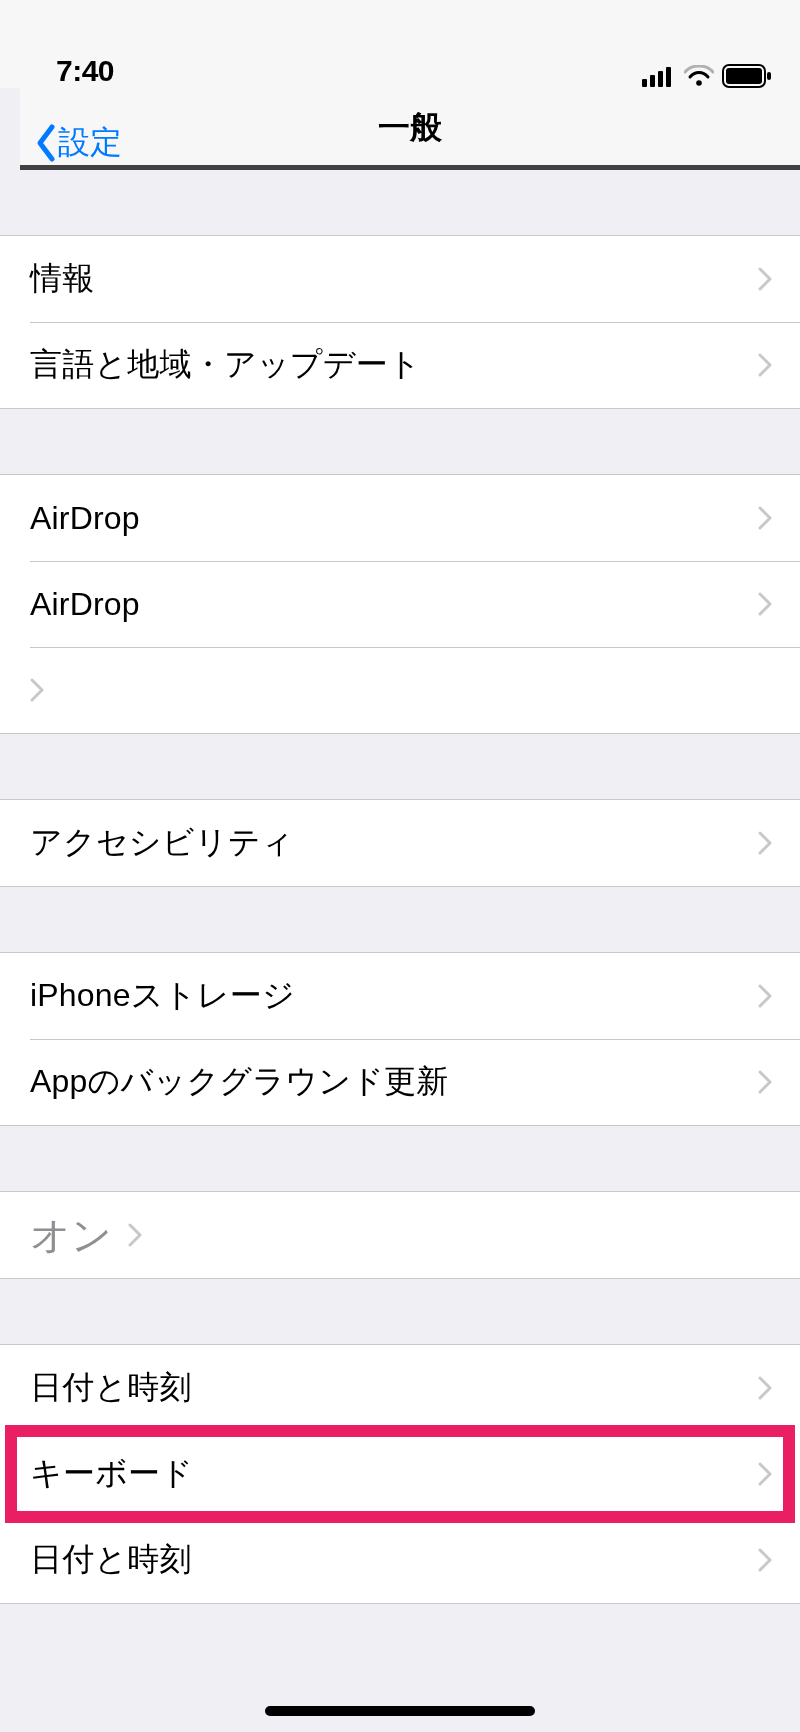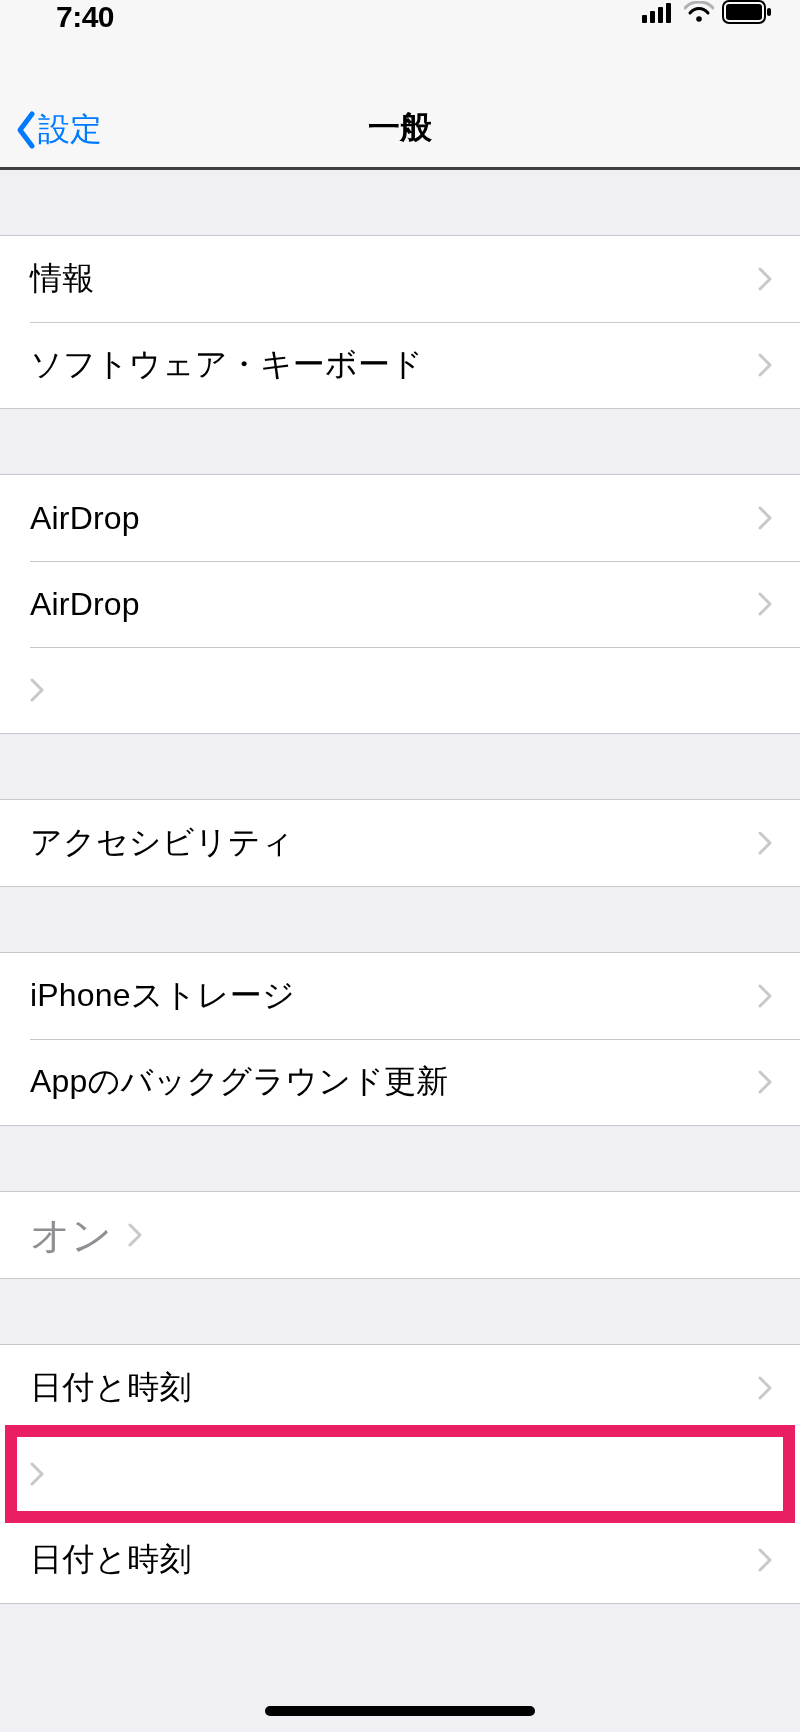--- a/index.html
+++ b/index.html
@@ -8,41 +8,42 @@
       height: 1732px;
       font-family: -apple-system, "Helvetica Neue", "Hiragino Sans", "Hiragino Kaku Gothic ProN", sans-serif;
       background: #efeff4;
       color: #000;
       overflow: hidden;
     }
     .status-bar {
       height: 88px;
       display: flex;
       justify-content: space-between;
-      align-items: flex-start;
+      align-items: flex-end;
       padding: 0 28px 0 56px;
       background: #f7f7f8;
     }
     .status-time {
       font-size: 30px;
       font-weight: 600;
       letter-spacing: -0.5px;
     }
     .status-right {
       display: flex;
       align-items: center;
       gap: 8px;
     }
     .nav-bar {
       height: 82px;
       background: #f7f7f8;
-      border-bottom: 3px solid #404040;
+      border-bottom: 5px solid #404040;
       position: relative;
       display: flex;
-      align-items: center;
+      align-items: flex-end;
+      margin-left: 20px;
     }
     .back-button {
       display: flex;
       align-items: center;
       padding-left: 14px;
       padding-top: 4px;
       color: #007aff;
       font-size: 32px;
       font-weight: 400;
     }
@@ -173,21 +174,21 @@
 
   <div class="group-spacer"></div>
   <div class="group">
     <div class="row">
       <span class="row-label">情報</span>
       <svg class="chevron" viewBox="0 0 14 24">
           <path d="M2 2 L12 12 L2 22"></path>
         </svg>
     </div>
     <div class="row">
-      <span class="row-label">ソフトウェア・キーボード</span>
+      <span class="row-label">言語と地域・アップデート</span>
       <svg class="chevron" viewBox="0 0 14 24">
           <path d="M2 2 L12 12 L2 22"></path>
         </svg>
     </div>
   </div>
 
   <div class="group-spacer"></div>
   <div class="group">
     <div class="row">
       <span class="row-label">AirDrop</span>
@@ -247,20 +248,21 @@
   <div class="group-spacer"></div>
   <div class="group">
     <div class="row">
       <span class="row-label">日付と時刻</span>
       <svg class="chevron" viewBox="0 0 14 24">
           <path d="M2 2 L12 12 L2 22"></path>
         </svg>
     </div>
     <div class="highlight-wrap">
       <div class="row">
+        <span class="row-label">キーボード</span>
         <svg class="chevron" viewBox="0 0 14 24">
             <path d="M2 2 L12 12 L2 22"></path>
           </svg>
       </div>
       <div class="highlight"></div>
     </div>
     <div class="row">
       <span class="row-label">日付と時刻</span>
       <svg class="chevron" viewBox="0 0 14 24">
           <path d="M2 2 L12 12 L2 22"></path>

